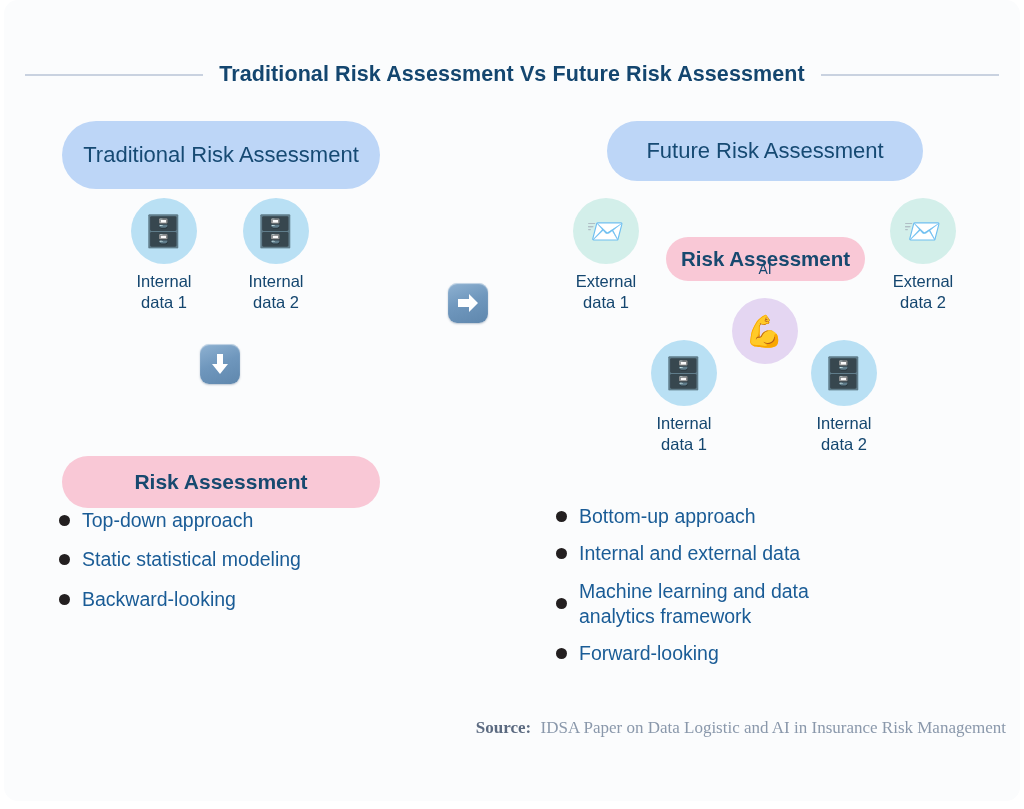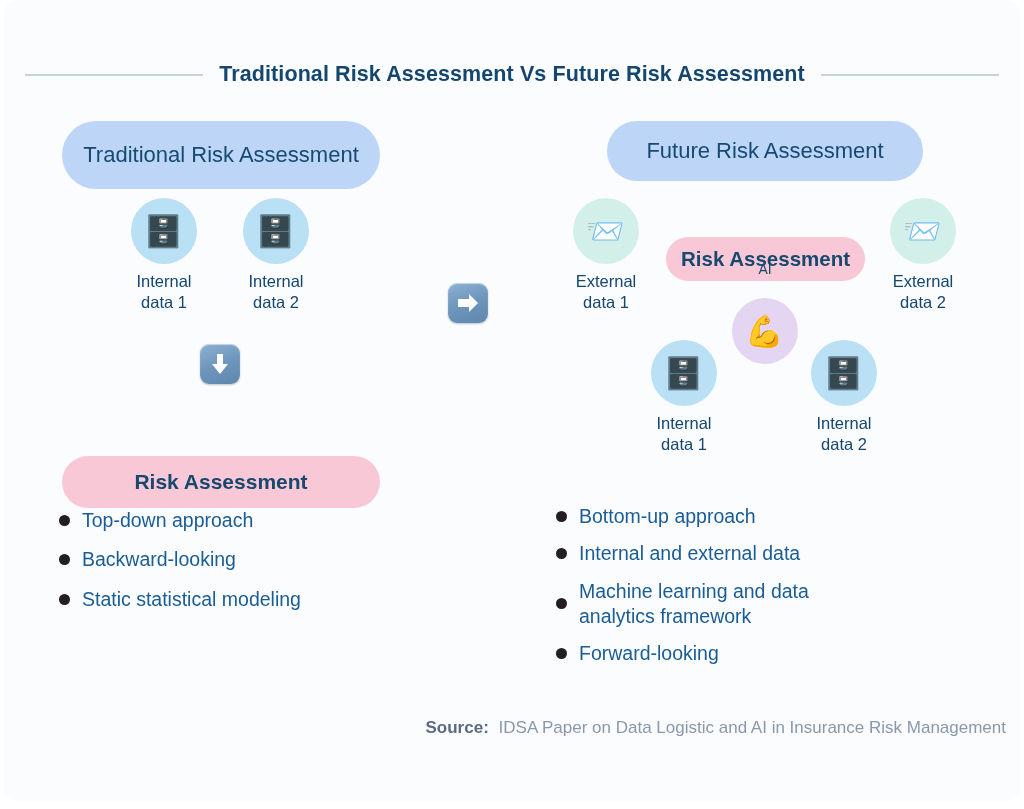--- a/index.html
+++ b/index.html
@@ -181,20 +181,21 @@
   
   .source {
     position: absolute;
     left: 0;
     top: 718px;
     width: 1016px;
     text-align: right;
     padding-right: 14px;
     box-sizing: border-box;
     font-size: 17px;
+    font-family: Liberation Serif, serif;
   }
   .source-label {
     font-weight: bold;
     color: #5b6a80;
     margin-right: 5px;
   }
   .source-text {
     color: #8a98ab;
   }
 </style>
@@ -270,25 +271,25 @@
 data 2</div>
   </div>
 
   <div class="bullets" id="bullets-left">
     <div class="bullet-item">
       <span class="bullet-dot"></span>
       <span class="bullet-text">Top-down approach</span>
     </div>
     <div class="bullet-item">
       <span class="bullet-dot"></span>
+      <span class="bullet-text">Static statistical modeling</span>
+    </div>
+    <div class="bullet-item">
+      <span class="bullet-dot"></span>
       <span class="bullet-text">Backward-looking</span>
-    </div>
-    <div class="bullet-item">
-      <span class="bullet-dot"></span>
-      <span class="bullet-text">Static statistical modeling</span>
     </div>
   </div>
 
   <div class="bullets" id="bullets-right">
     <div class="bullet-item">
       <span class="bullet-dot"></span>
       <span class="bullet-text">Bottom-up approach</span>
     </div>
     <div class="bullet-item">
       <span class="bullet-dot"></span>

